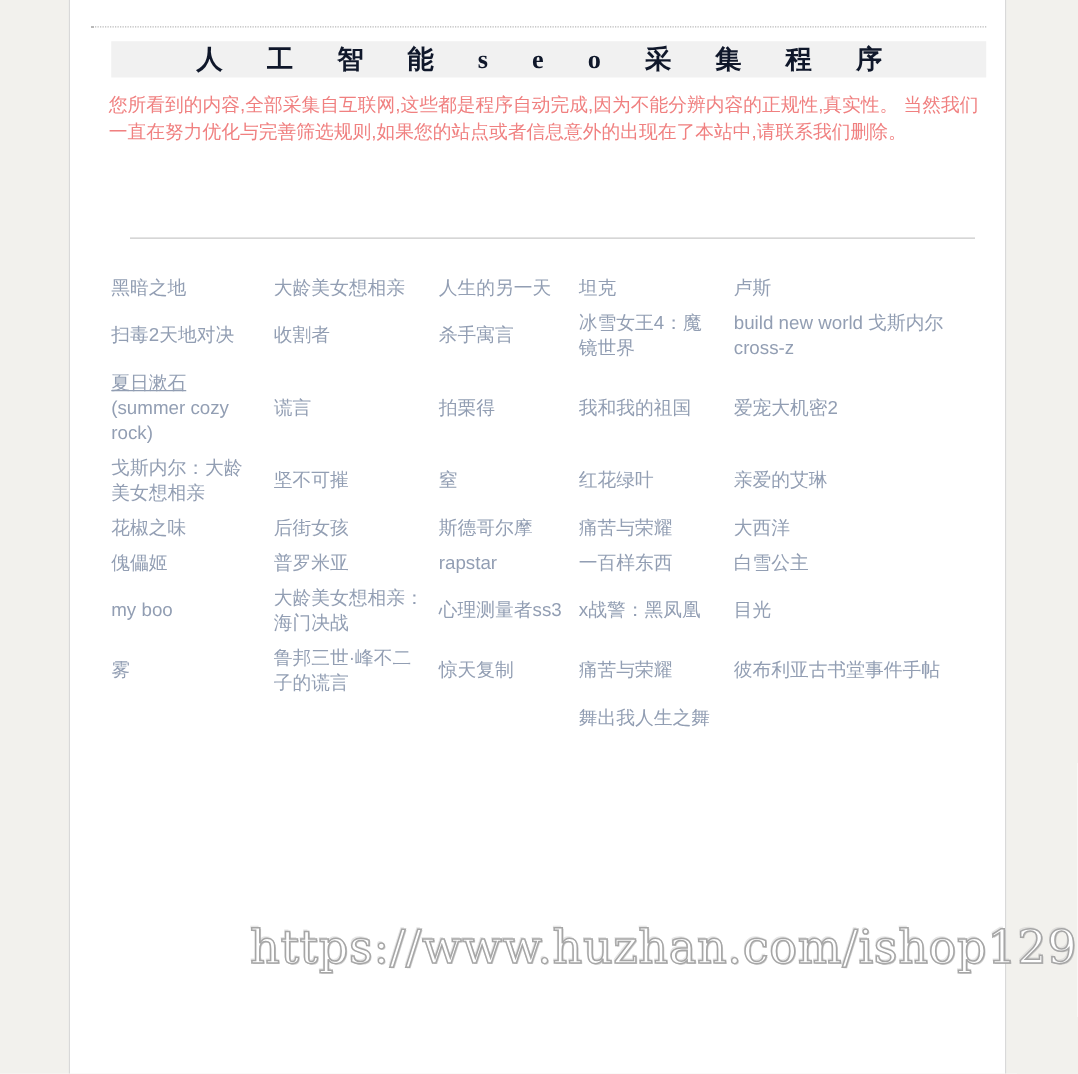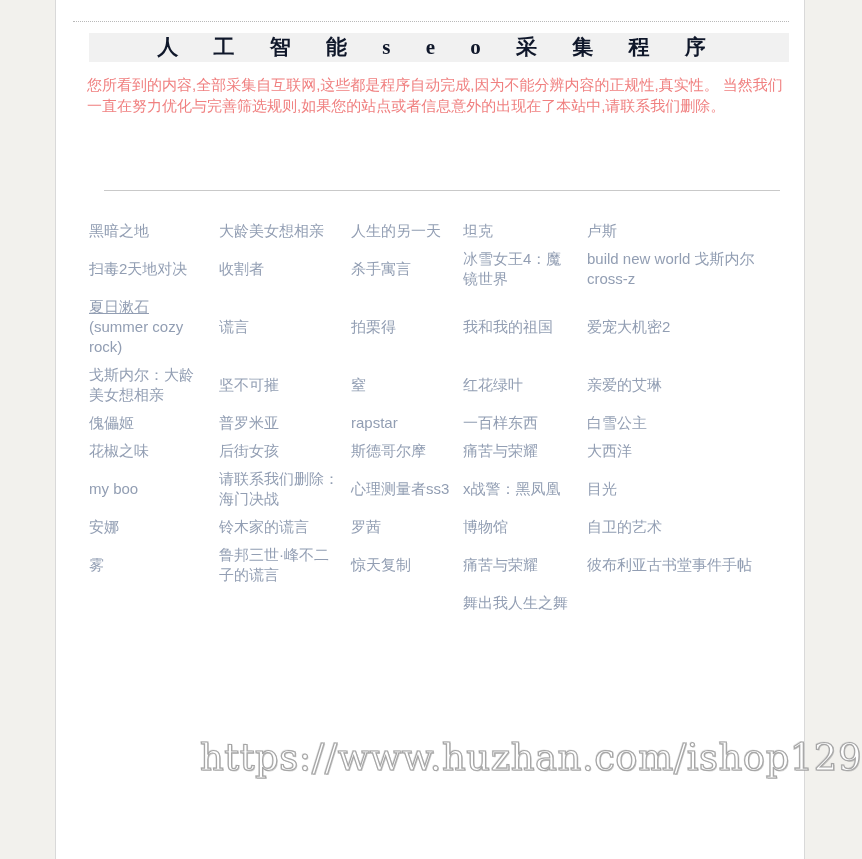--- a/index.html
+++ b/index.html
@@ -104,46 +104,39 @@
           <td><a>爱宠大机密2</a></td>
         </tr>
         <tr>
           <td><a>戈斯内尔：大龄美女想相亲</a></td>
           <td><a>坚不可摧</a></td>
           <td><a>窒</a></td>
           <td><a>红花绿叶</a></td>
           <td><a>亲爱的艾琳</a></td>
         </tr>
         <tr>
+          <td><a>花椒之味</a></td>
+          <td><a>后街女孩</a></td>
+          <td><a>斯德哥尔摩</a></td>
+          <td><a>痛苦与荣耀</a></td>
+          <td><a>大西洋</a></td>
+        </tr>
+        <tr>
           <td><a>傀儡姬</a></td>
           <td><a>普罗米亚</a></td>
           <td><a>rapstar</a></td>
           <td><a>一百样东西</a></td>
           <td><a>白雪公主</a></td>
         </tr>
         <tr>
-          <td><a>花椒之味</a></td>
-          <td><a>后街女孩</a></td>
-          <td><a>斯德哥尔摩</a></td>
-          <td><a>痛苦与荣耀</a></td>
-          <td><a>大西洋</a></td>
-        </tr>
-        <tr>
           <td><a>my boo</a></td>
-          <td><a>请联系我们删除：海门决战</a></td>
+          <td><a>大龄美女想相亲：海门决战</a></td>
           <td><a>心理测量者ss3</a></td>
           <td><a>x战警：黑凤凰</a></td>
           <td><a>目光</a></td>
-        </tr>
-        <tr>
-          <td><a>安娜</a></td>
-          <td><a>铃木家的谎言</a></td>
-          <td><a>罗茜</a></td>
-          <td><a>博物馆</a></td>
-          <td><a>自卫的艺术</a></td>
         </tr>
         <tr>
           <td><a>雾</a></td>
           <td><a>鲁邦三世·峰不二子的谎言</a></td>
           <td><a>惊天复制</a></td>
           <td><a>痛苦与荣耀</a></td>
           <td><a>彼布利亚古书堂事件手帖</a></td>
         </tr>
         <tr>
           <td></td>

